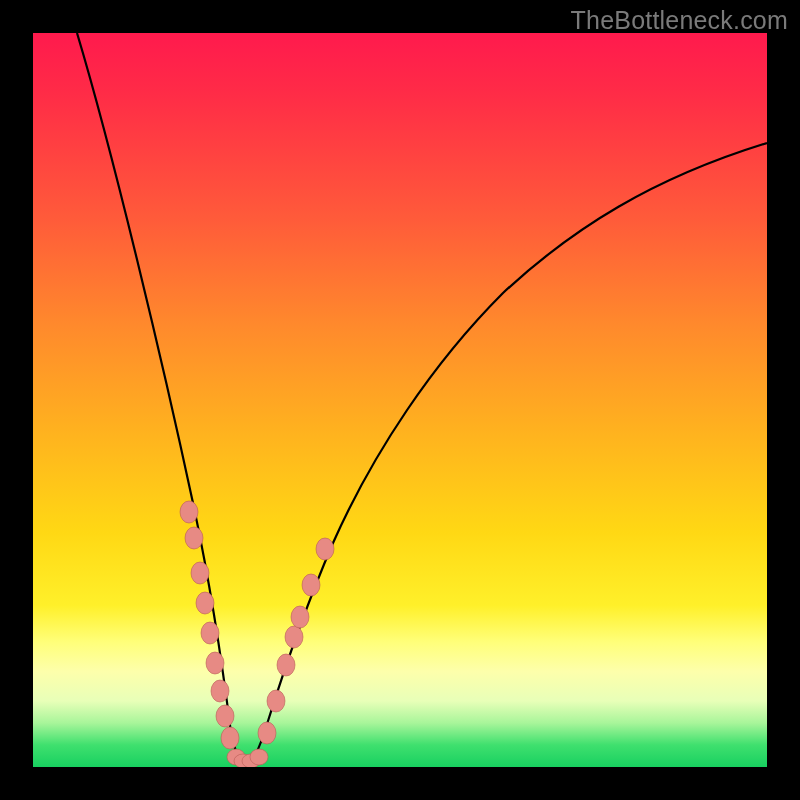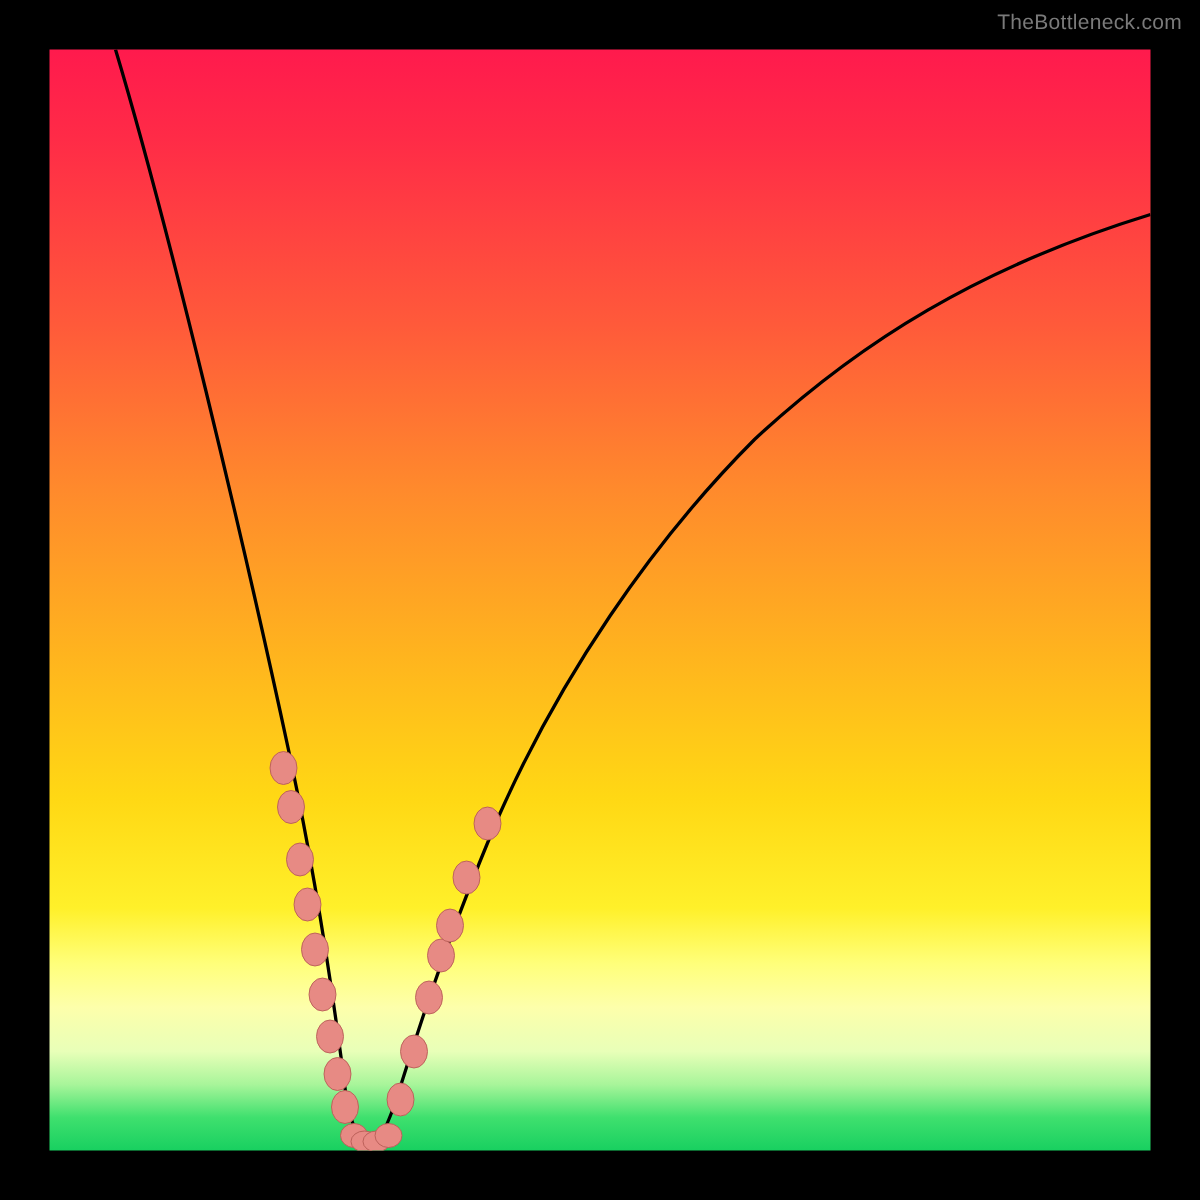--- a/index.html
+++ b/index.html
@@ -41,21 +41,21 @@
       #a8f59a 94%,
       #3fe06e 97%,
       #18d060 100%
     );
   }
   .watermark {
     position: absolute;
     top: 6px;
     right: 12px;
     color: #7a7a7a;
-    font-size: 14px;
+    font-size: 25px;
     letter-spacing: 0.2px;
     font-weight: 400;
     user-select: none;
   }
   svg.curve {
     position: absolute;
     top: 0;
     left: 0;
     width: 734px;
     height: 734px;

